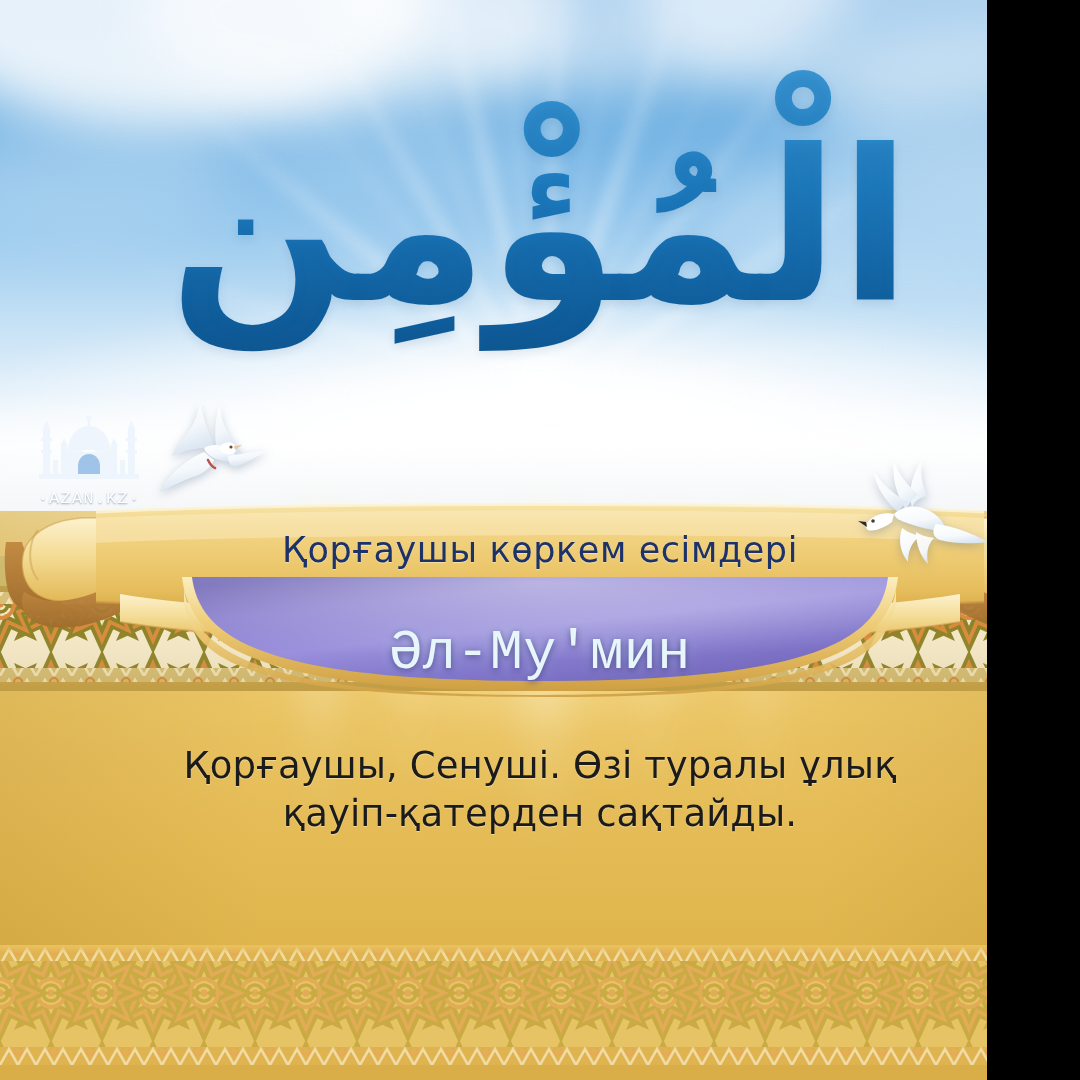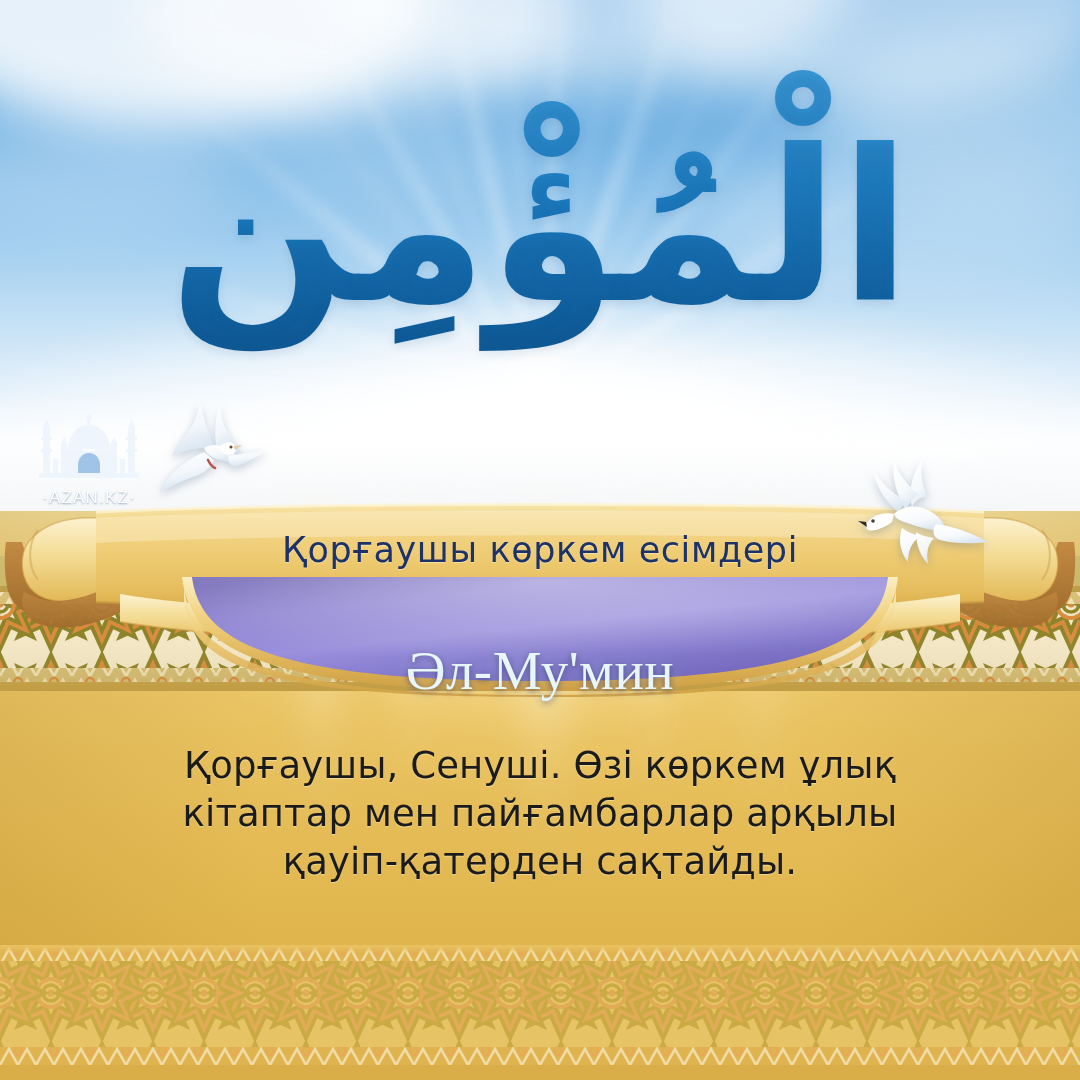--- a/index.html
+++ b/index.html
@@ -1,20 +1,20 @@
 <!DOCTYPE html>
 <html><head>
 <meta charset="utf-8">
 <style>
   html,body{margin:0;padding:0;background:#000;}
   body{font-family:"Liberation Sans",sans-serif;}
 
   #poster{
     position:relative;
-    width:1080px;height:1080px;
+    width:987px;height:1080px;
     overflow:hidden;
     background:#d946ef;
   }
 
   
   .sky{
     position:absolute;left:0;top:0;width:1080px;height:512px;
     background:
       linear-gradient(180deg,
         #5ba3e0 0%,
@@ -97,21 +97,21 @@
   .dove-right{left:858px;top:452px;}
 
   
   .logo{
     position:absolute;left:28px;top:416px;width:122px;height:92px;
     display:flex;flex-direction:column;align-items:center;justify-content:flex-end;
   }
   .logo svg{display:block;}
   .logo-text{
     margin-top:1px;
-    font-family:Liberation Sans, sans-serif;
+    font-family:Liberation Mono, monospace;
     font-size:17px;letter-spacing:1.2px;color:#ffffff;
     text-shadow:0 1px 2px rgba(30,70,120,.45);
     white-space:nowrap;
     text-align:right;
   }
 
   
   .goldbg{
     position:absolute;left:0;top:511px;width:1080px;height:569px;
     background:
@@ -157,23 +157,23 @@
     font-size:35px;font-weight:400;letter-spacing:.6px;
     color:#1d3269;
     text-shadow:0 1px 1px rgba(255,245,205,.55);
     white-space:nowrap;
   }
 
   
   .plaque{position:absolute;left:180px;top:575px;width:720px;height:122px;}
   .plaque svg{display:block;}
   .plaque-label{
-    position:absolute;left:180px;top:624px;width:720px;height:92px;
+    position:absolute;left:180px;top:607px;width:720px;height:92px;
     display:flex;align-items:center;justify-content:center;
-    font-family:Liberation Serif, serif;
+    font-family:Liberation Mono, monospace;
     font-size:55px;font-weight:400;letter-spacing:.5px;
     color:#e6f6fb;
     text-shadow:0 2px 7px rgba(30,20,80,.55),0 0 16px rgba(190,230,250,.45);
     white-space:nowrap;
   }
 
   
   .body-text{
     position:absolute;left:90px;top:742px;width:900px;
     text-align:center;
@@ -427,22 +427,21 @@
 
       <path d="M78 72 C94 74 112 80 130 90 C114 92 96 92 82 88 C74 85 74 78 78 72 Z" fill="url(#dg2)"></path>
 
       <path d="M44 76 C40 88 42 100 50 110 C50 98 54 90 62 84 C54 82 48 79 44 76 Z" fill="url(#dg2)"></path>
       <path d="M58 80 C58 92 62 104 70 112 C68 100 70 92 76 86 C68 85 62 83 58 80 Z" fill="url(#dg2)" opacity=".95"></path>
     </svg>
     </span>
   </div>
 
   <div class="body-text">
-    <span class="body-line">Қорғаушы, Сенуші. Өзі көркем ұлық</span>
-    <span class="body-line">кітаптар мен пайғамбарлар арқылы</span>
+    <span class="body-line">Қорғаушы, Сенуші. Өзі туралы ұлық</span>
     <span class="body-line">қауіп-қатерден сақтайды.</span>
   </div>
 
   <div class="band band-bottom">
     <svg width="1080" height="135" viewBox="0 0 1080 135" preserveAspectRatio="none">
       <defs>
         <g id="star8b">
           <path d="M0,-44 L10,-22 L32,-32 L22,-10 L44,0 L22,10 L32,32 L10,22 L0,44 L-10,22 L-32,32 L-22,10 L-44,0 L-22,-10 L-32,-32 L-10,-22 Z" fill="none" stroke="#c9aa43" stroke-width="5"></path>
           <path d="M0,-36 L8,-18 L26,-26 L18,-8 L36,0 L18,8 L26,26 L8,18 L0,36 L-8,18 L-26,26 L-18,8 L-36,0 L-18,-8 L-26,-26 L-8,-18 Z" fill="none" stroke="#e2ab55" stroke-width="4"></path>
           <path d="M0,-27 L6,-13 L19,-19 L13,-6 L27,0 L13,6 L19,19 L6,13 L0,27 L-6,13 L-19,19 L-13,6 L-27,0 L-13,-6 L-19,-19 L-6,-13 Z" fill="none" stroke="#c9aa43" stroke-width="4"></path>

